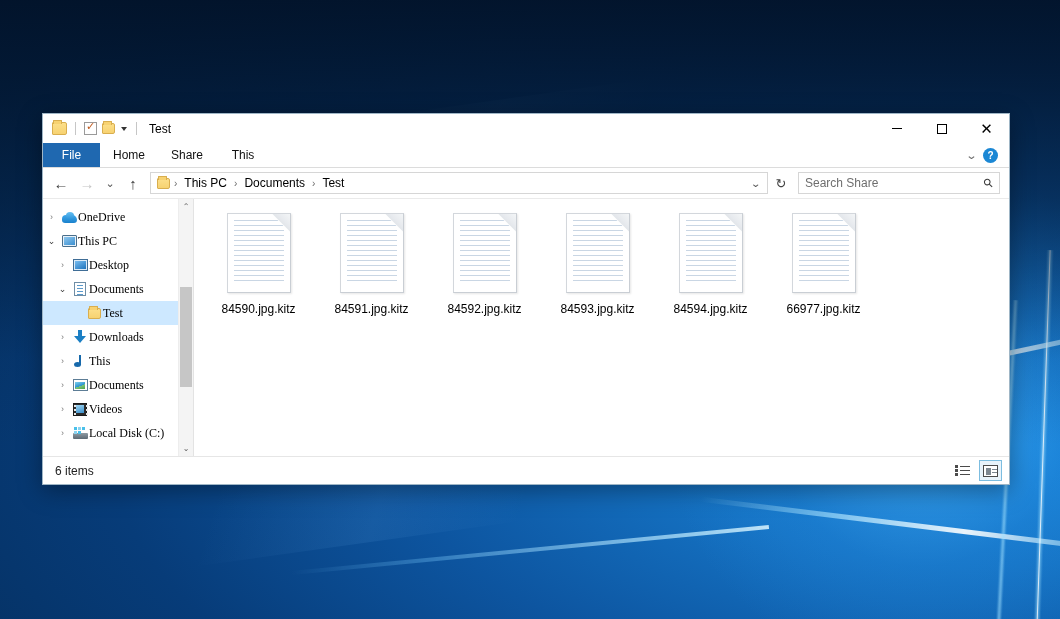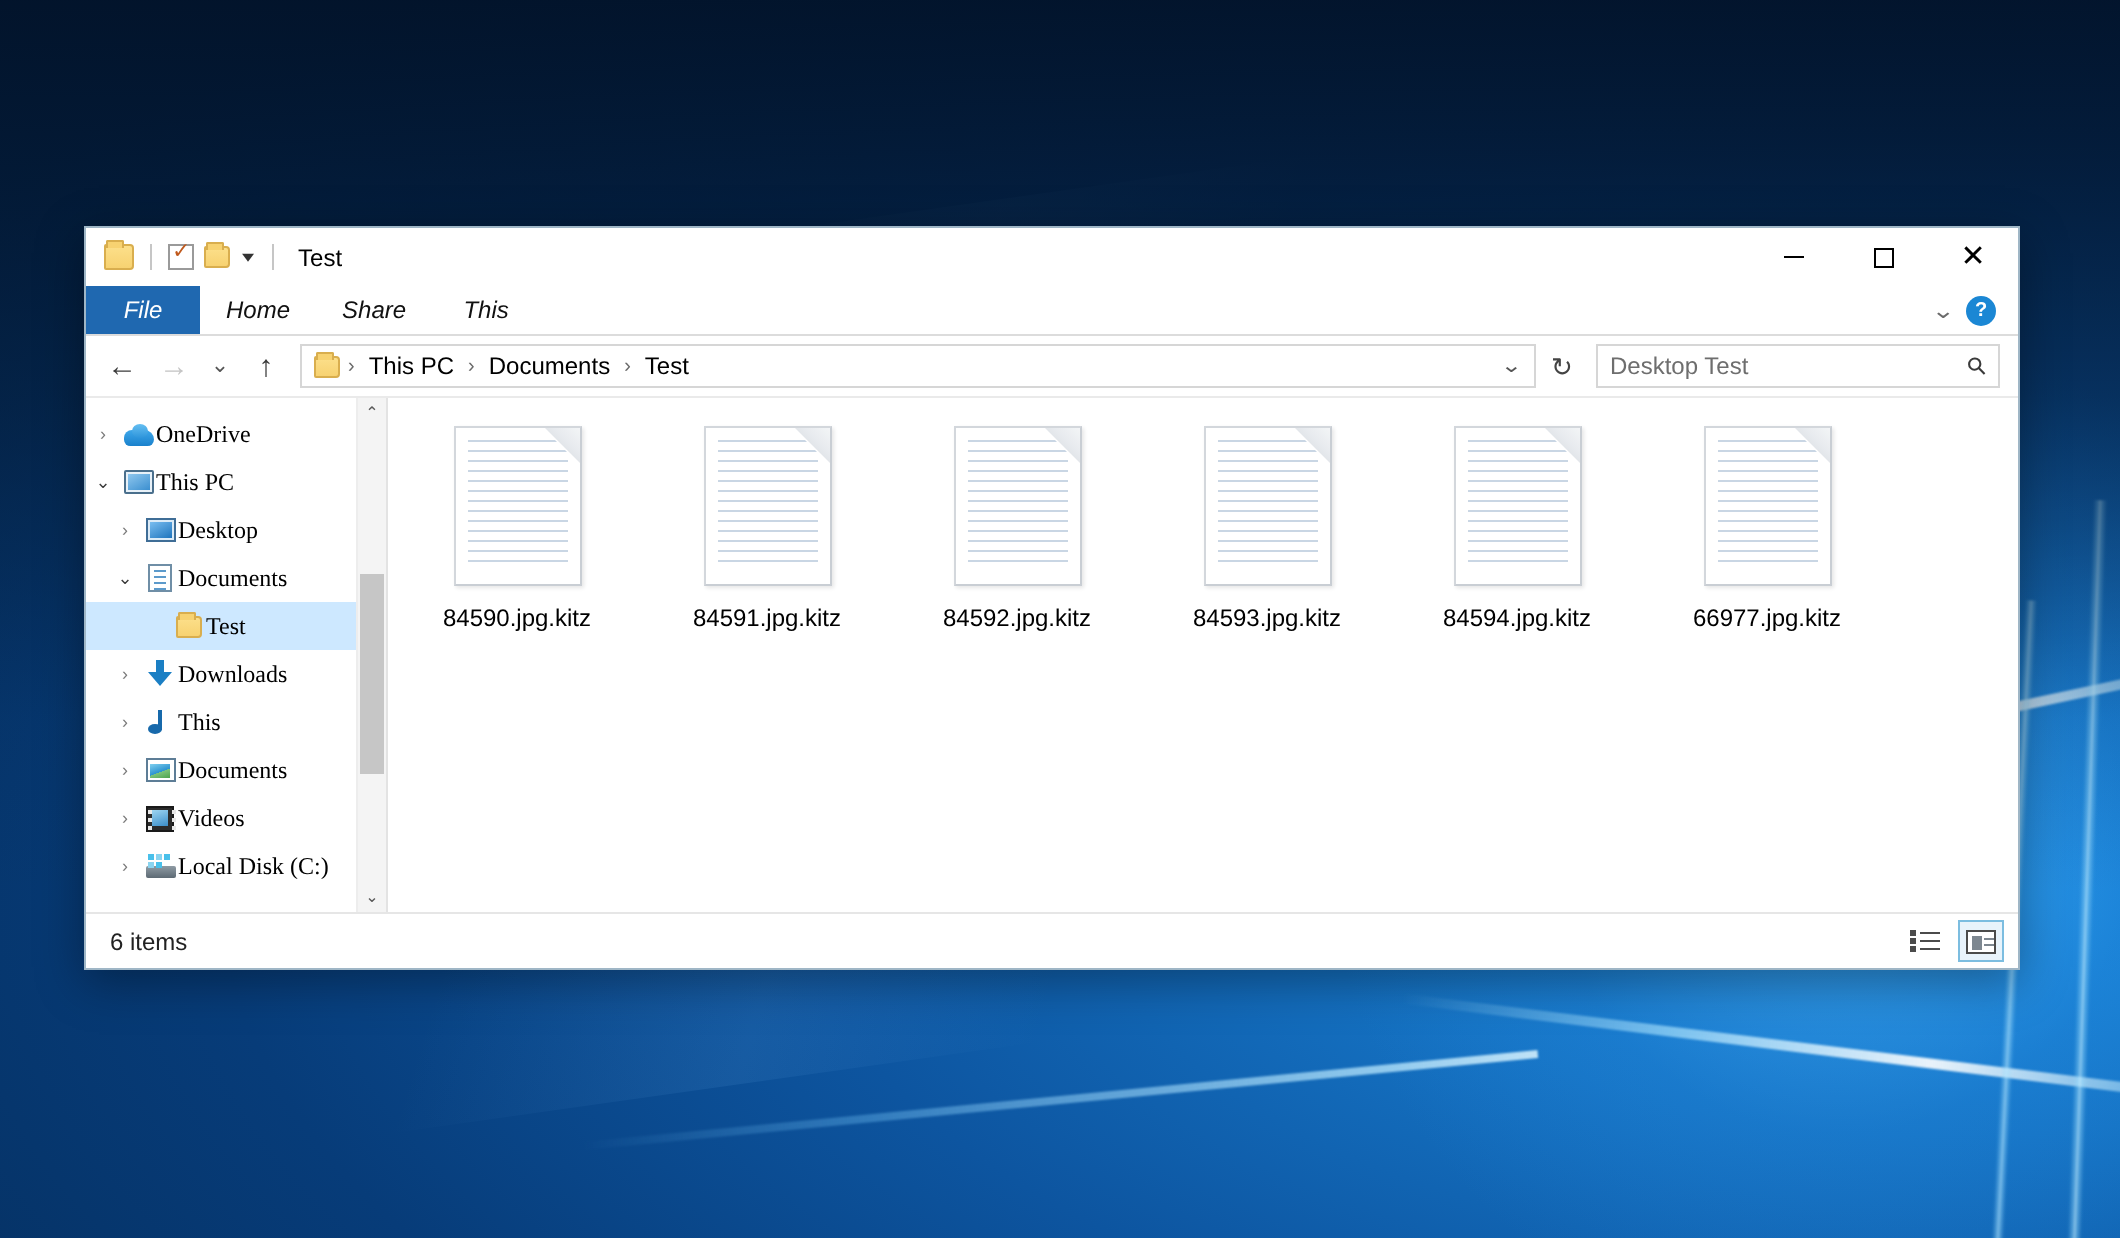--- a/index.html
+++ b/index.html
@@ -124,21 +124,21 @@
   .ribbon {
     height: 25px;
     display: flex; align-items: stretch;
     background: #ffffff;
     border-bottom: 1px solid #dcdcdc;
     flex: 0 0 auto;
   }
   .tab {
     min-width: 54px; padding: 2px 13px;
     display: flex; align-items: center; justify-content: center;
-    font-size: 12px; color: #111; font-style: italic;
+    font-size: 12px; color: #111;
   }
   .tab.file {
     background: #1f68b0; color: #fff; min-width: 57px;
   }
   .ribbon-right { margin-left: auto; display: flex; align-items: center; gap: 7px; padding-right: 11px; }
   .chev-down { font-size: 11px; color: #6b6b6b; transform: scaleX(1.3); }
   .help-ico {
     width: 15px; height: 15px; border-radius: 50%;
     background: #1b87d4; color: #fff;
     font-size: 10px; font-weight: bold;
@@ -305,21 +305,21 @@
     top: 88px; height: 100px; background: #c6c6c6;
   }
 
   .vsplit { width: 1px; background: #e3e3e3; }
 
   
   .content {
     flex: 1 1 auto; background: #fff;
     padding: 10px 0 0 8px;
     display: flex; flex-wrap: wrap; align-content: flex-start;
-    gap: 12px;
+    gap: 0;
   }
   .file-cell {
     width: 113px; height: 124px;
     display: flex; flex-direction: column; align-items: center;
     padding-top: 4px;
   }
   .file-icon {
     width: 64px; height: 80px; position: relative;
     background: #fff;
     border: 1px solid #d3d7dc;
@@ -454,21 +454,21 @@
         <span class="crumb-sep">›</span>
         <span class="crumb">This PC</span>
         <span class="crumb-sep">›</span>
         <span class="crumb">Documents</span>
         <span class="crumb-sep">›</span>
         <span class="crumb">Test</span>
         <span class="crumbs-caret">⌄</span>
       </div>
       <div class="refresh-btn">↻</div>
       <div class="searchbox">
-        <span class="search-ph">Desktop Test</span>
+        <span class="search-ph">Search Share</span>
         <span class="search-ico">⚲</span>
       </div>
     </div>
 
     <div class="body-row">
 
       <div class="navpane">
 
         <div class="tree-item indent-1">
           <span class="twisty">›</span>

